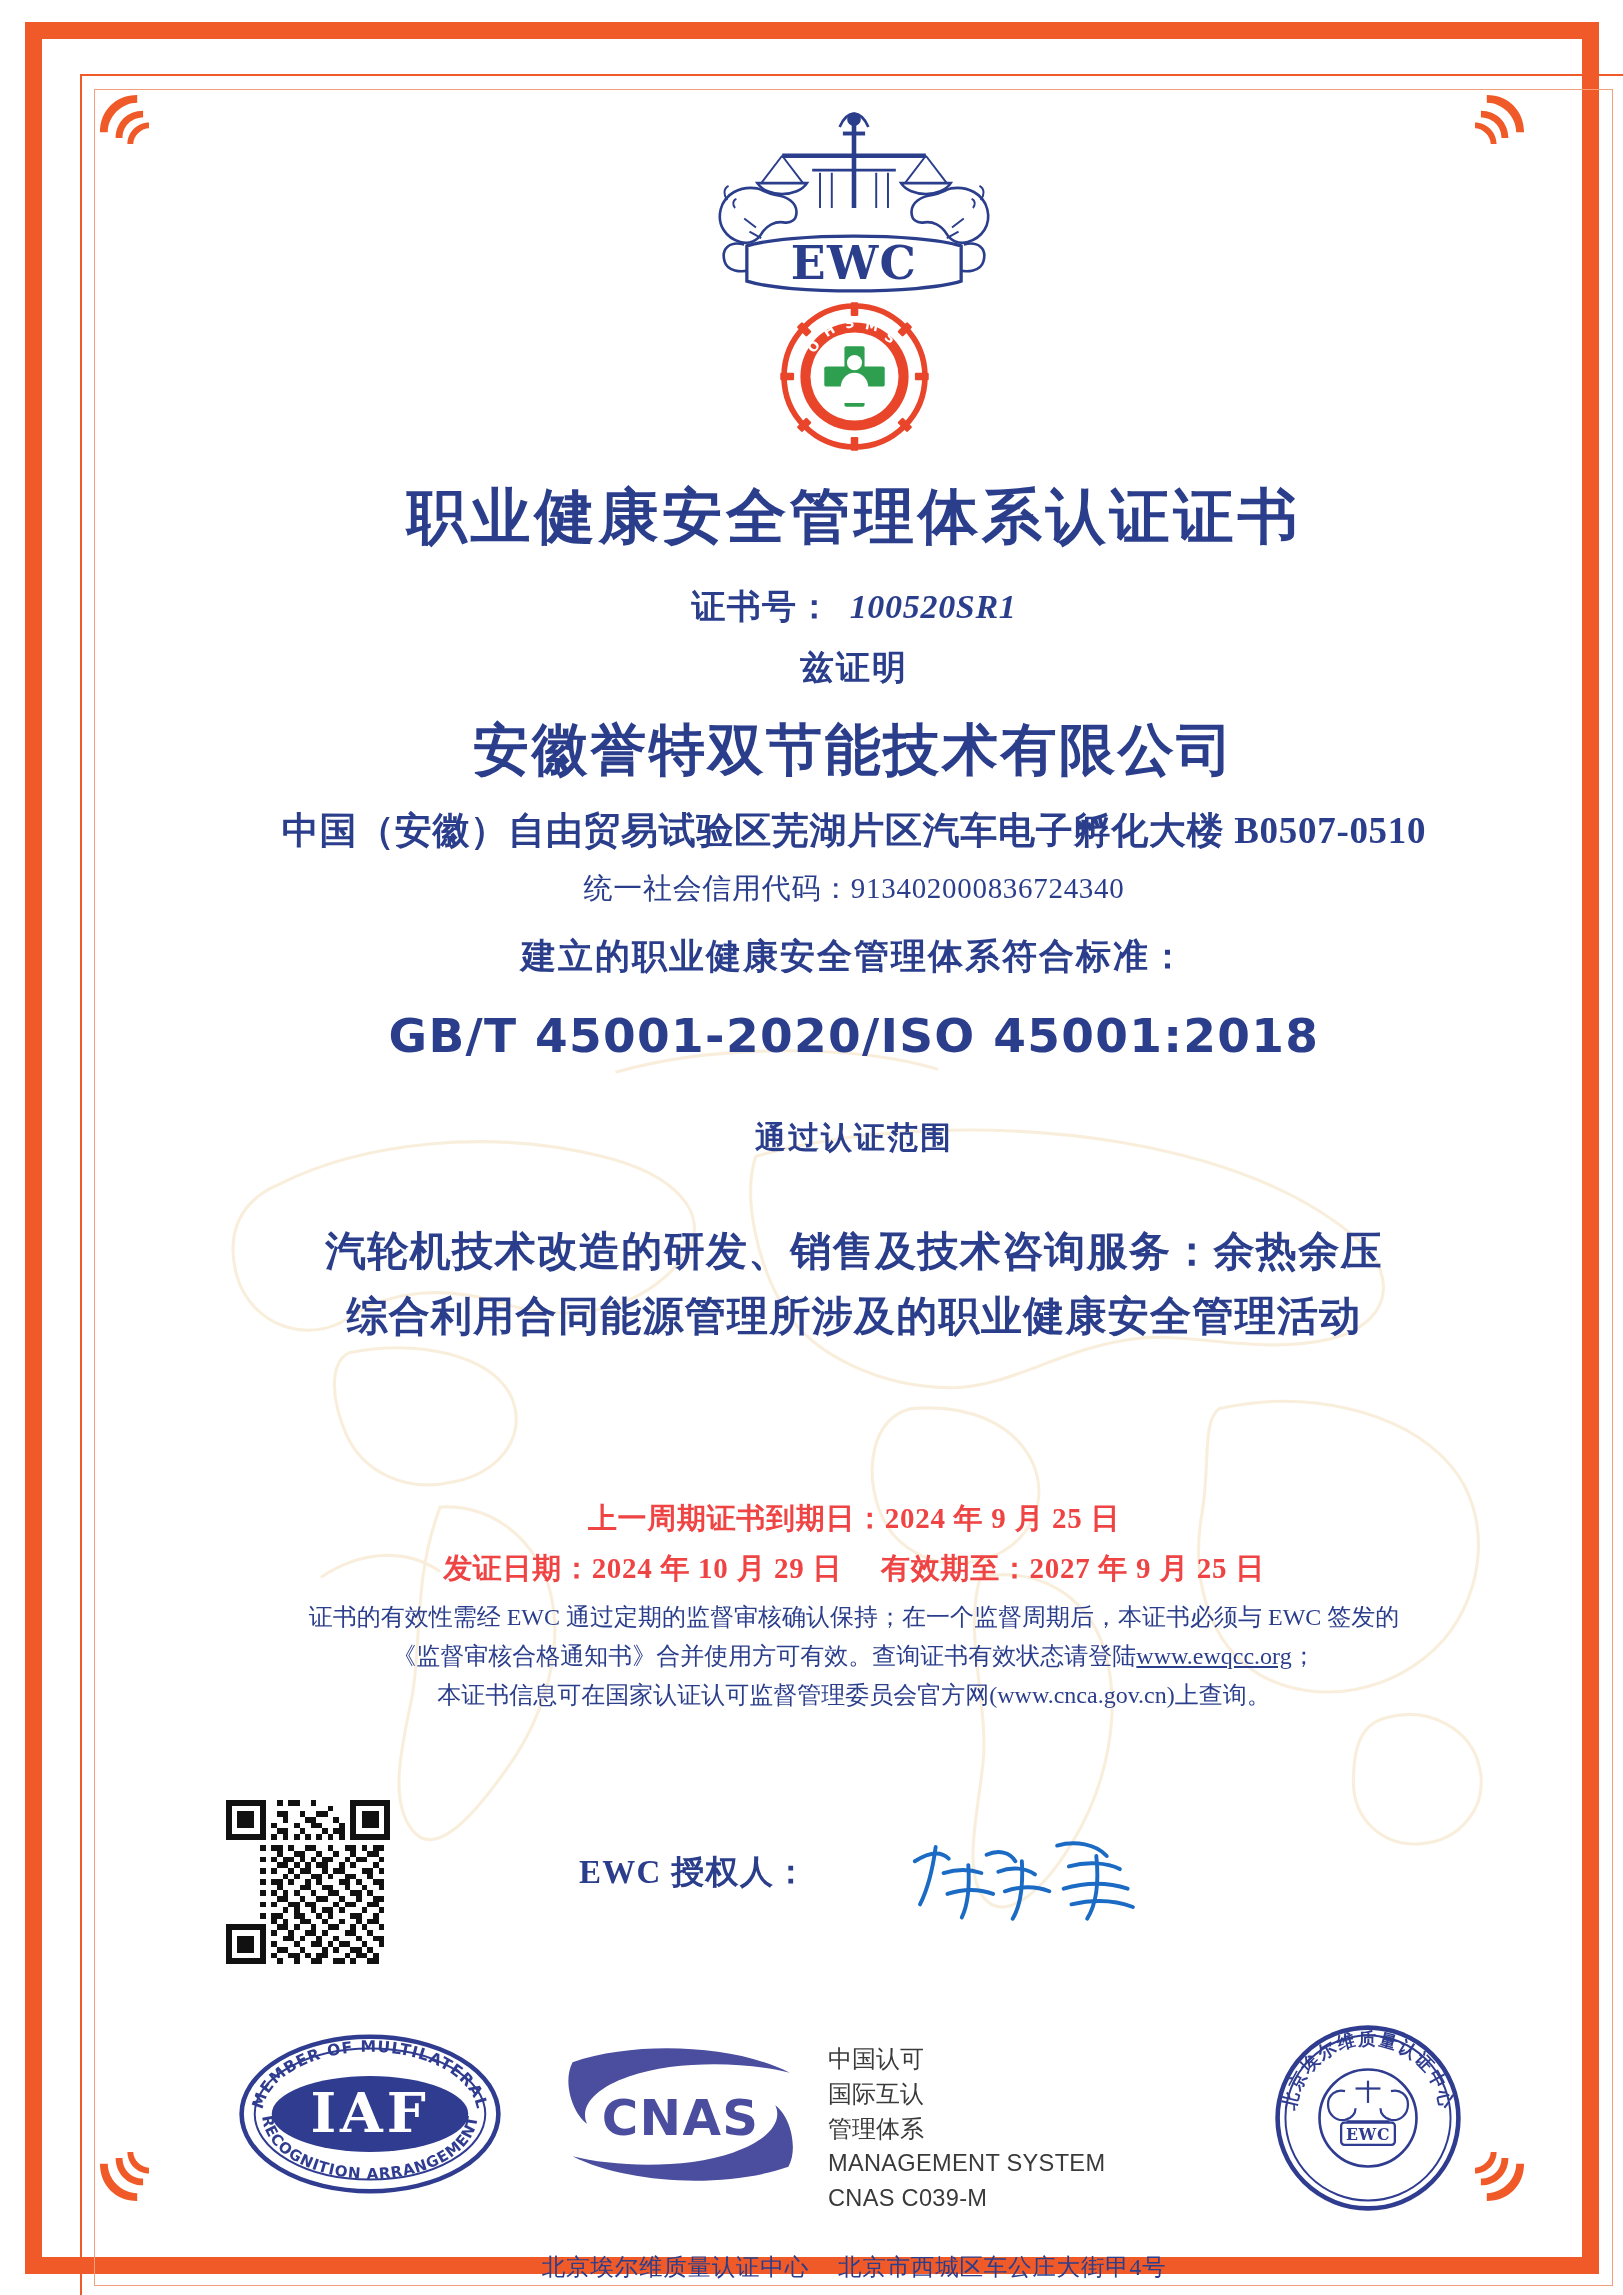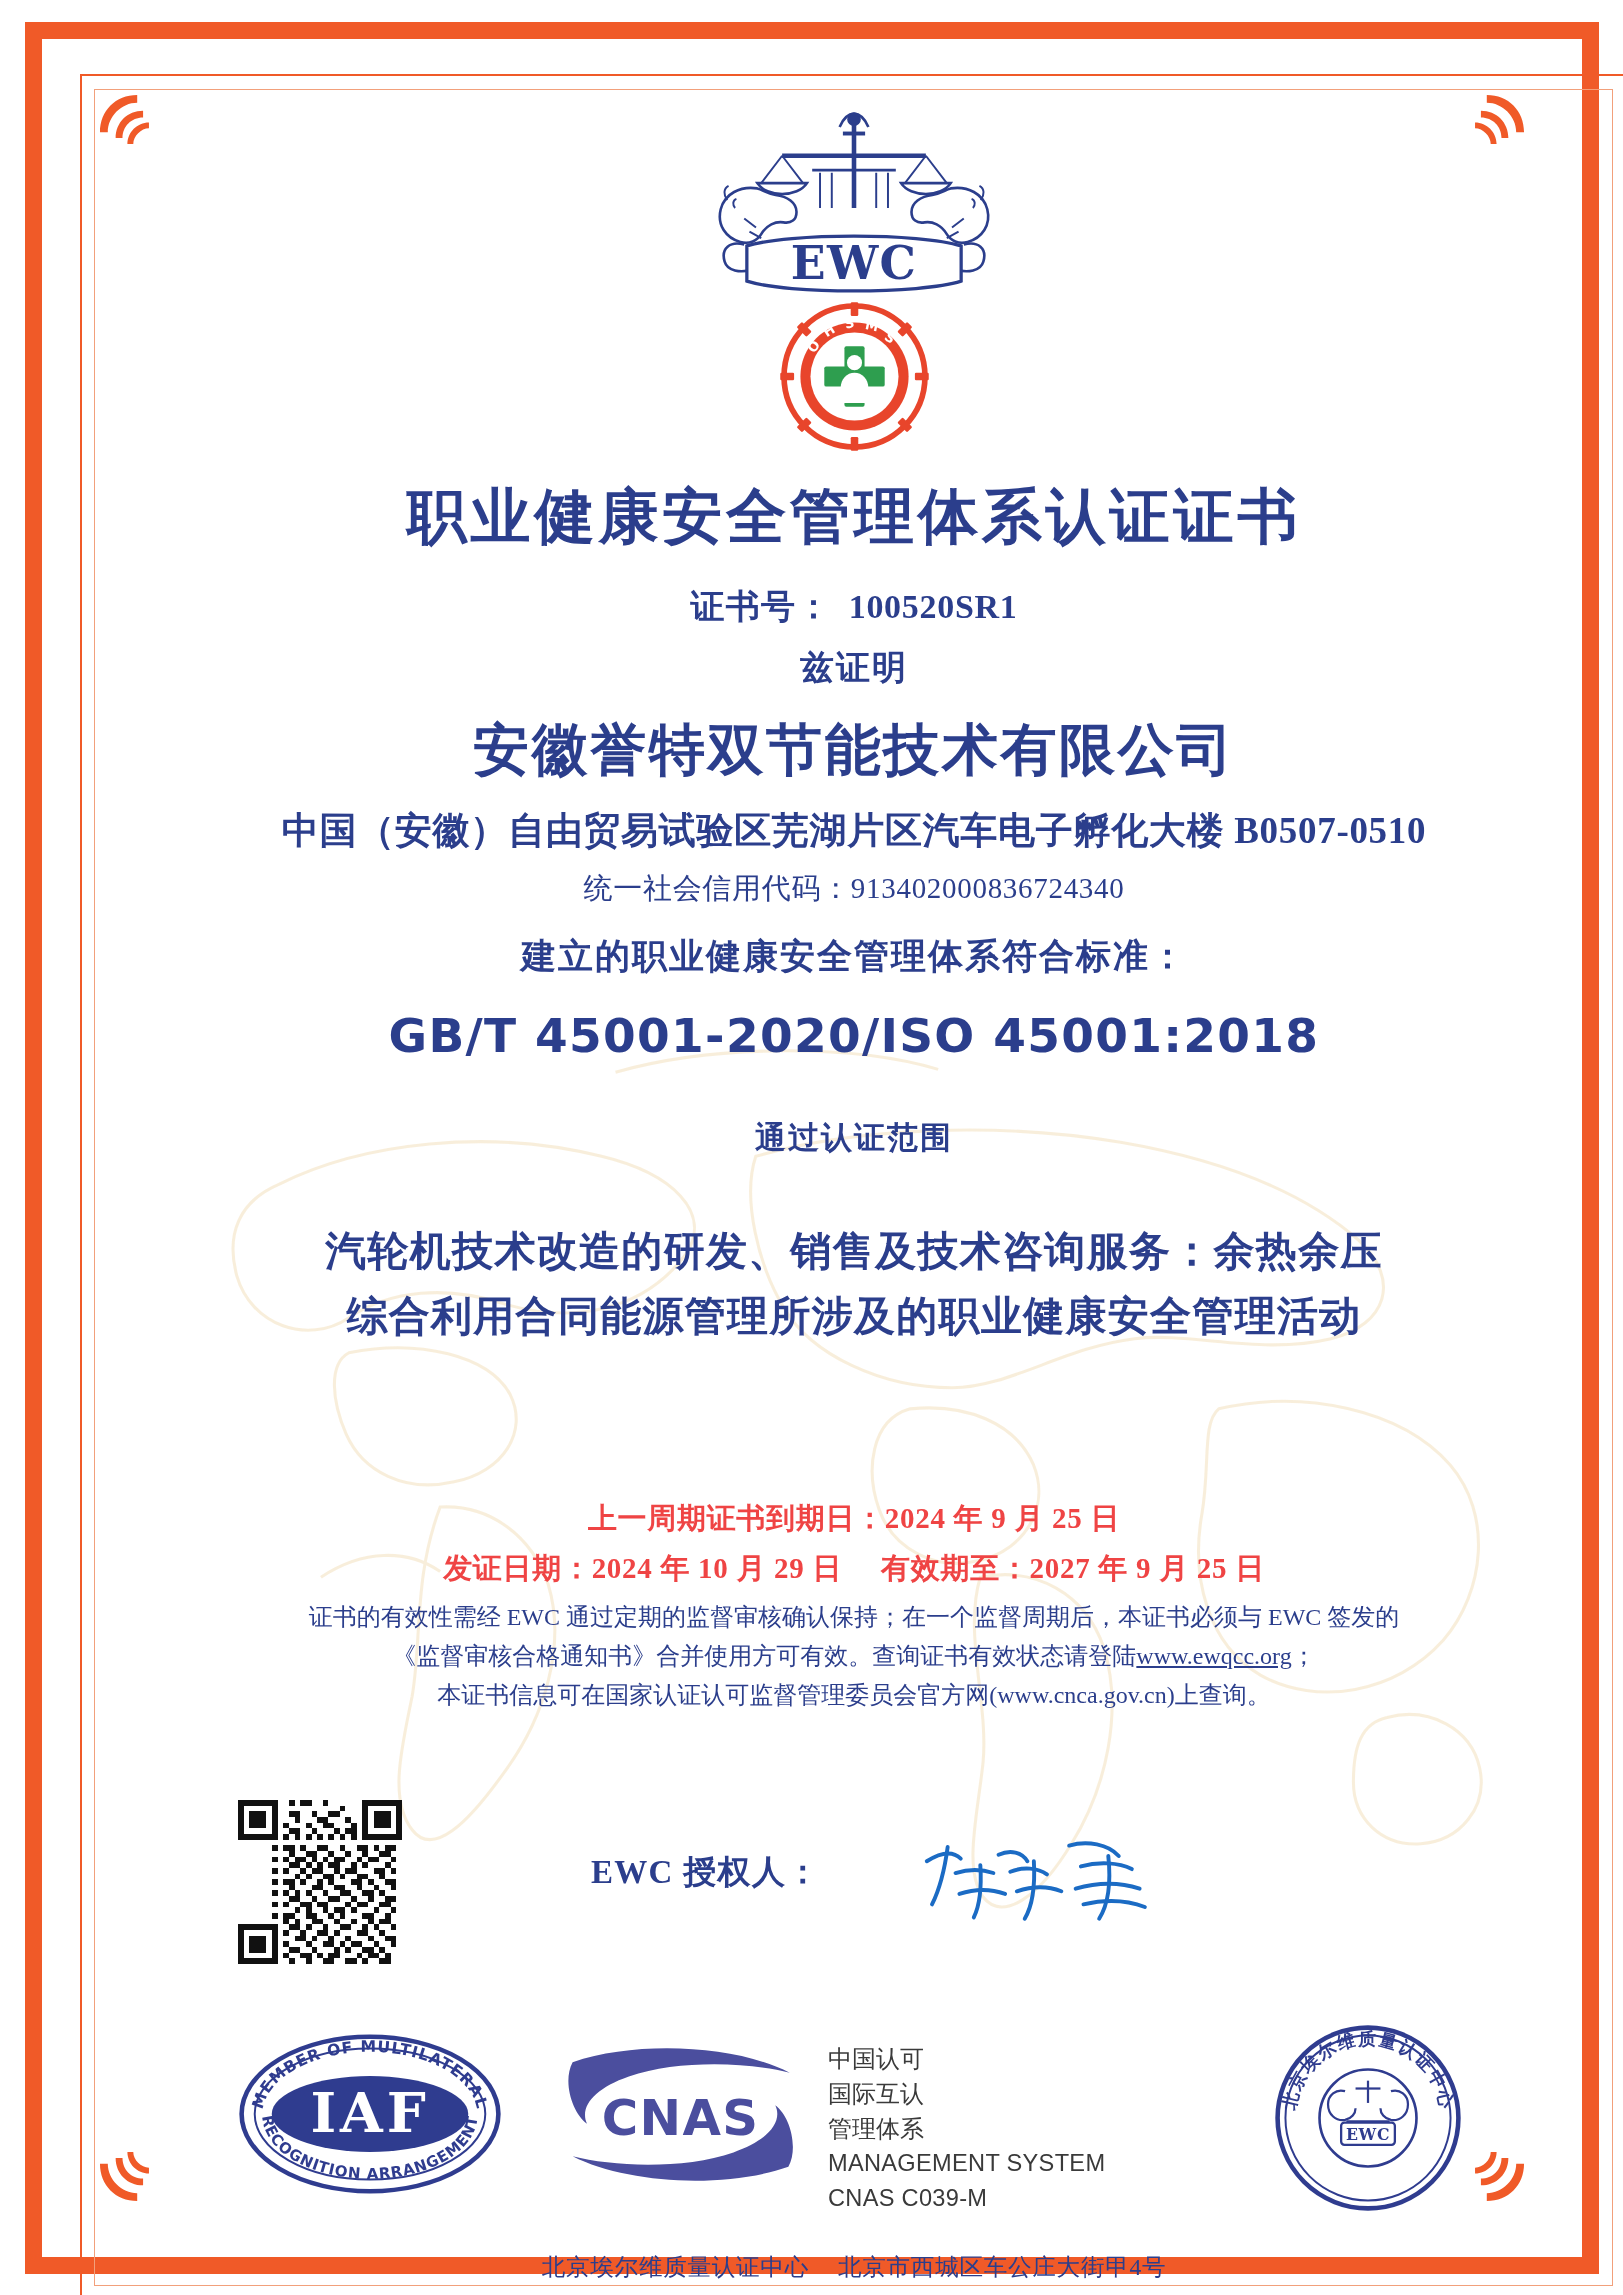--- a/index.html
+++ b/index.html
@@ -111,20 +111,21 @@
     margin-top: 26px;
     font-size: 34px;
     font-weight: bold;
     color: #2B3E8C;
     letter-spacing: 1.3px;
   }
   .cert-no .num {
     font-family: "Liberation Serif", serif;
     margin-left: 17px;
     letter-spacing: 0.7px;
+    font-style: italic;
   }
 
   .hereby {
     margin-top: 15.7px;
     font-size: 34px;
     font-weight: bold;
     color: #2B3E8C;
     letter-spacing: 2px;
     text-align: center;
   }
@@ -207,21 +208,21 @@
     line-height: 1.62;
     letter-spacing: 0px;
   }
   .notes .url {
     text-decoration: underline;
   }
 
   
   .auth-row {
     position: absolute;
-    left: 12px;
+    left: 0;
     top: 1702px;
     width: 100%;
     height: 196px;
   }
   .qr {
     position: absolute;
     left: 105px;
     top: 0px;
     width: 164px;
     height: 164px;

